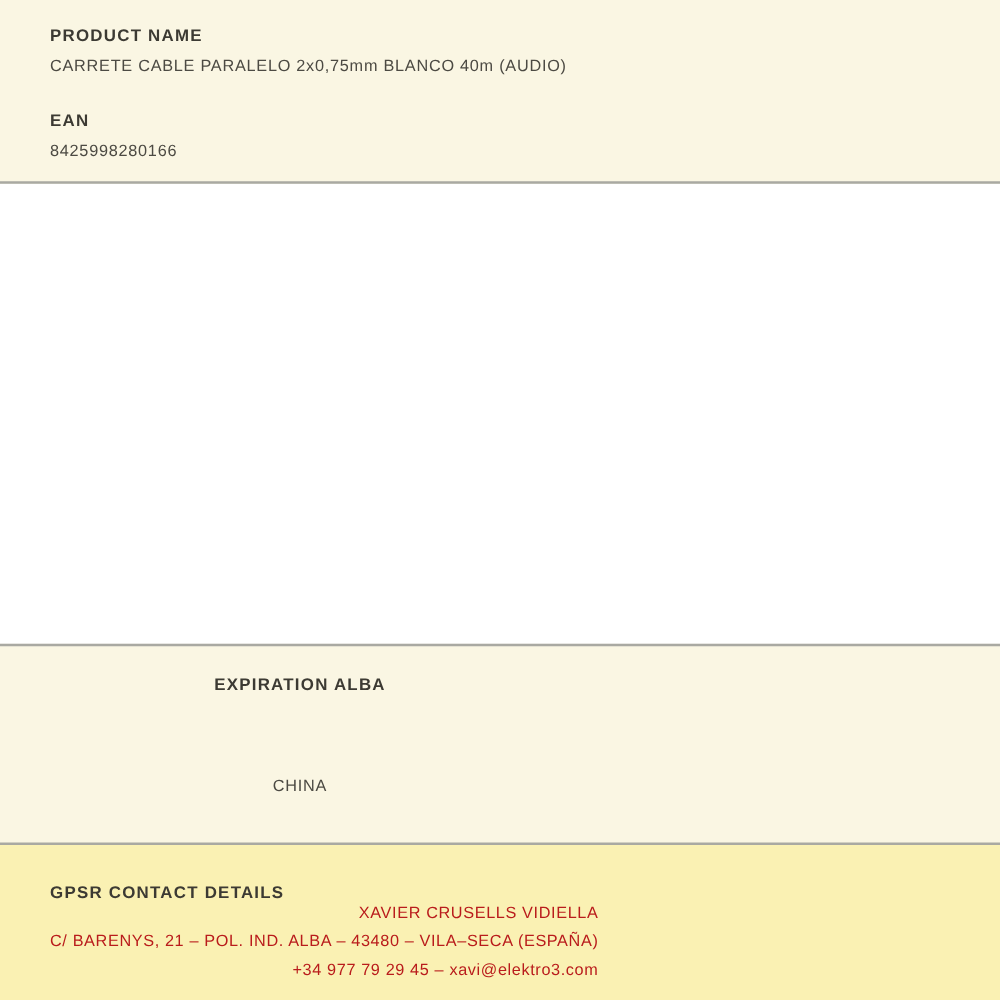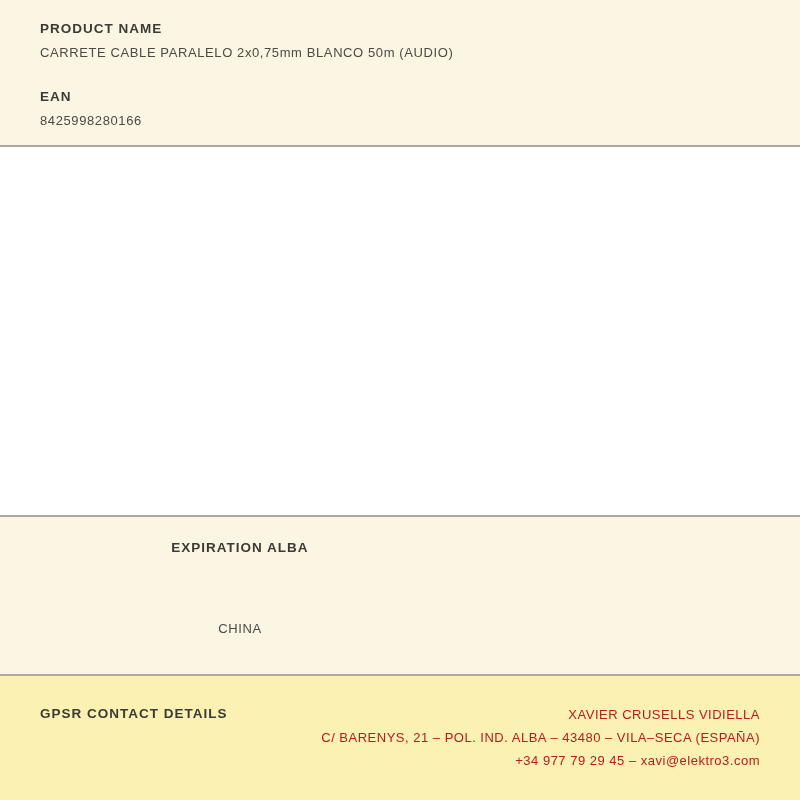--- a/index.html
+++ b/index.html
@@ -47,39 +47,39 @@
   .ean-block { margin-top: 29px; }
 
   
   .details-grid { width: 640px; margin: 0 auto; text-align: center; }
   .details-row { display: flex; }
   .details-row.row1 { margin-top: 23px; }
   .details-row.row2 { margin-top: 57px; }
   .details-cell { width: 320px; }
 
   
-  .contact-top { display: flex; justify-content: space-between; align-items: flex-start; }
+  .contact-top { display: flex; justify-content: space-between; align-items: flex-start; flex-direction: column; }
   .contact-label {
     font-size: 13.5px; font-weight: bold; letter-spacing: 1px;
     color: #3C3A33; line-height: 15px;
   }
   .contact-line {
     font-size: 13px; letter-spacing: 0.5px; color: #b91c1c;
     line-height: 15px; text-align: right;
   }
   .contact-line + .contact-line { margin-top: 8px; }
   .contact-right .contact-line:first-child { margin-top: 1px; }
 </style>
 </head>
 <body>
 
 <section class="sec-top">
   <div>
     <div class="field-label">PRODUCT NAME</div>
-    <div class="field-value">CARRETE CABLE PARALELO 2x0,75mm BLANCO 50m (AUDIO)</div>
+    <div class="field-value">CARRETE CABLE PARALELO 2x0,75mm BLANCO 40m (AUDIO)</div>
   </div>
   <div class="ean-block">
     <div class="field-label">EAN</div>
     <div class="field-value">8425998280166</div>
   </div>
 </section>
 
 <section class="sec-main"></section>
 
 <section class="sec-lower">

